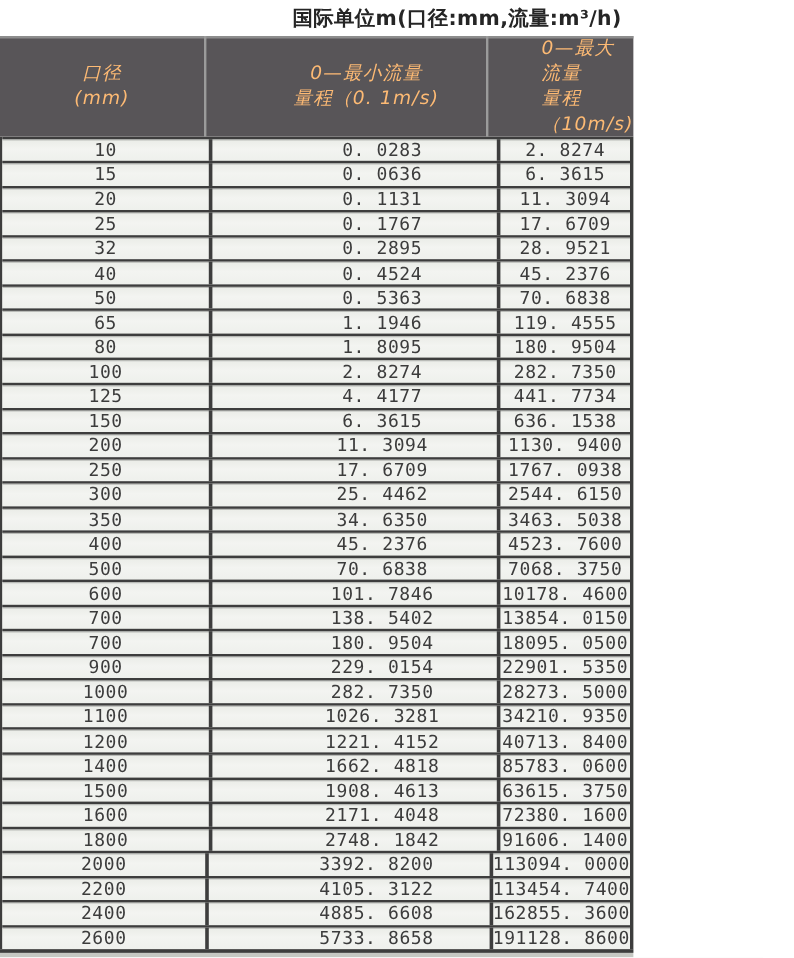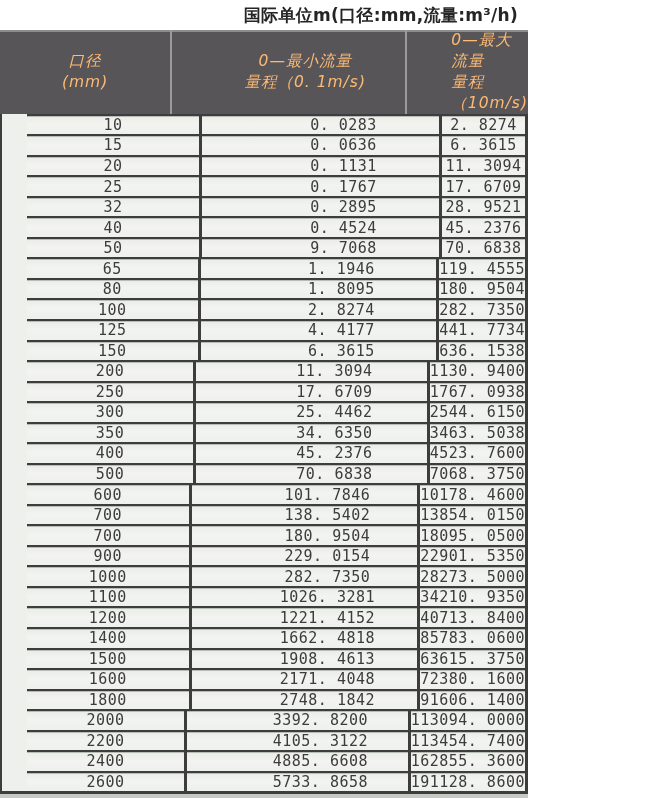--- a/index.html
+++ b/index.html
@@ -63,21 +63,20 @@
     border-left: 2px solid #3d3d3d;
     border-right: 3px solid #3d3d3d;
     background: #eef0ec;
   }
   .row {
     flex: 1;
     display: flex;
     border-top: 2px solid #3d3d3d;
     background: linear-gradient(180deg, #eaece7 0%, #f3f4f1 45%, #eef0ec 100%);
     box-shadow: inset 0 1px 0 #b9bbb7;
-    margin-left: 25px;
   }
   .row .cell {
     display: flex;
     align-items: center;
     justify-content: center;
     font-family: "DejaVu Sans Mono", "Liberation Mono", monospace;
     font-size: 15px;
     color: #3c3c3c;
     letter-spacing: 0.5px;
     white-space: pre;
@@ -142,21 +141,21 @@
         <div class="cell c1">0. 2895</div>
         <div class="cell c2">28. 9521</div>
       </div>
       <div class="row">
         <div class="cell c0">40</div>
         <div class="cell c1">0. 4524</div>
         <div class="cell c2">45. 2376</div>
       </div>
       <div class="row">
         <div class="cell c0">50</div>
-        <div class="cell c1">9. 7068</div>
+        <div class="cell c1">0. 5363</div>
         <div class="cell c2">70. 6838</div>
       </div>
       <div class="row">
         <div class="cell c0">65</div>
         <div class="cell c1">1. 1946</div>
         <div class="cell c2">119. 4555</div>
       </div>
       <div class="row">
         <div class="cell c0">80</div>
         <div class="cell c1">1. 8095</div>

